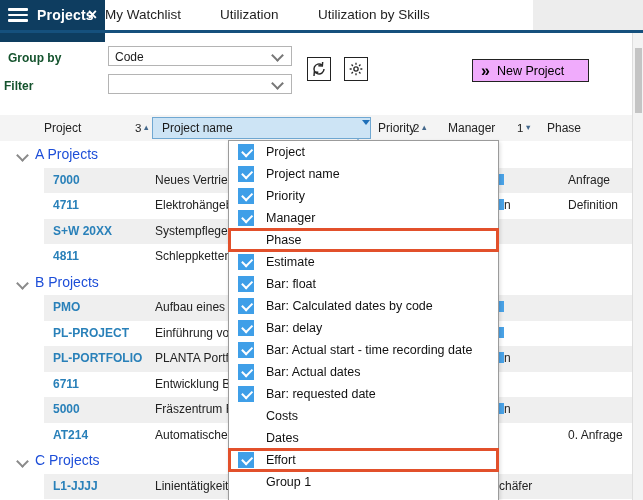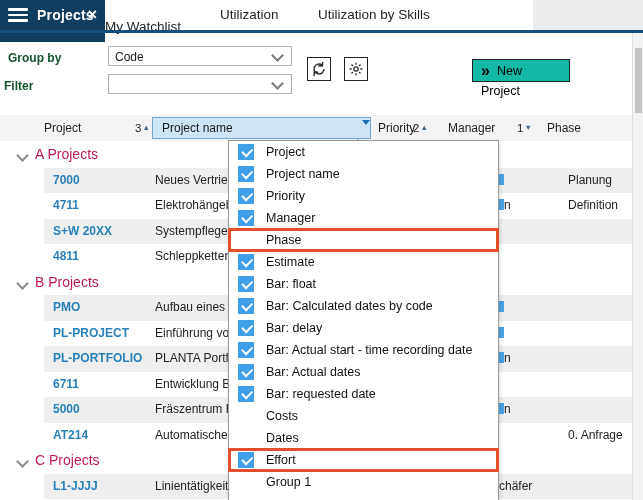--- a/index.html
+++ b/index.html
@@ -12,56 +12,56 @@
   }
   
   .tabbar{position:absolute;top:0;left:0;width:643px;height:30px;background:#ffffff;}
   .tabbar-gray{position:absolute;top:0;left:533px;width:110px;height:30px;background:#ededed;}
   .tab-active{position:absolute;top:0;left:0;width:105px;height:42px;background:#0e3d60;color:#fff;}
   .hamburger{position:absolute;left:8px;top:8px;width:20px;height:14px;}
   .hamburger i{display:block;height:2.5px;background:#fff;margin-bottom:3px;border-radius:1px;}
   .tab-active-label{position:absolute;left:37px;top:0;line-height:30px;font-size:14px;font-weight:bold;letter-spacing:.2px;}
   .tab-close{position:absolute;right:8px;top:0;line-height:29px;font-size:16px;font-weight:bold;color:#fff;cursor:default;}
   .tab{position:absolute;top:0;height:30px;line-height:30px;font-size:13.5px;color:#1f1f1f;white-space:nowrap;}
-  .tab.t1{left:105px;margin-top:12px;} .tab.t2{left:220px;} .tab.t3{left:318px;}
+  .tab.t1{left:105px;} .tab.t2{left:220px;} .tab.t3{left:318px;}
   .tab-underline{position:absolute;top:30px;left:0;width:643px;height:3px;background:#15507d;}
 
   
   .lbl{position:absolute;font-size:12px;font-weight:bold;color:#14532d;}
   .lbl.groupby{left:8px;top:51px;} .lbl.filter{left:4px;top:79px;}
   .selectbox{position:absolute;left:108px;width:184px;height:20px;border:1px solid #b4b4b4;background:#fff;
     font-size:12px;line-height:20px;padding-left:6px;box-sizing:border-box;}
   .selectbox.groupby{top:46px;} .selectbox.filter{top:74px;}
   .chev{position:absolute;width:7px;height:7px;border-right:2px solid #777;border-bottom:2px solid #777;transform:rotate(45deg);}
   .selectbox .chev{right:9px;top:4px;}
   .iconbtn{position:absolute;top:57px;width:24px;height:24px;border:1.5px solid #222;background:#fff;box-sizing:border-box;
     display:flex;align-items:center;justify-content:center;}
   .iconbtn.refresh{left:307px;} .iconbtn.gear{left:344px;}
-  .btn-new{position:absolute;left:472px;top:59px;width:98px;height:23px;border:1.5px solid #222;background:#14b8a6;
+  .btn-new{position:absolute;left:472px;top:59px;width:117px;height:23px;border:1.5px solid #222;background:#f0abfc;
     box-sizing:border-box;font-size:12.5px;line-height:20px;text-align:left;padding-left:8px;}
   .btn-new .gg{font-size:16px;font-weight:bold;margin-right:7px;vertical-align:-1px;}
 
   
   .thead{position:absolute;top:115px;left:0;width:632px;height:26px;background:#f4f4f4;font-size:12px;}
   .hcol{position:absolute;top:0;line-height:26px;color:#222;white-space:nowrap;}
   .sortnum{font-size:11.5px;color:#222;}
   .sortarrow{font-size:7.5px;color:#44688c;vertical-align:2px;margin-left:1px;}
   .hcell{position:absolute;left:152px;top:2px;width:219px;height:22px;background:#cde4f5;border:1px solid #70a8d2;
     box-sizing:border-box;line-height:20px;padding-left:9px;color:#1a1a1a;}
   .sorticon{position:absolute;right:7px;top:4px;width:9px;height:12px;}
   .sorticon .up{width:0;height:0;border-left:4.5px solid transparent;border-right:4.5px solid transparent;
     border-bottom:5px solid #1e6fb8;margin-bottom:2px;}
   .sorticon .dn{width:0;height:0;border-left:4.5px solid transparent;border-right:4.5px solid transparent;
     border-top:5px solid #1e6fb8;}
 
   
   .rows{position:absolute;top:142px;left:0;width:643px;}
   .grow{position:relative;height:25.5px;line-height:25.5px;}
   .grow .gchev{position:absolute;left:18px;top:9px;width:7px;height:7px;border-right:2px solid #8a8a8a;border-bottom:2px solid #8a8a8a;transform:rotate(45deg);}
-  .grow .glabel{position:absolute;left:35px;font-size:14px;color:#be185d;}
+  .grow .glabel{position:absolute;left:35px;font-size:14px;color:#1d4ed8;}
   .trow{position:relative;height:25.5px;line-height:25.5px;font-size:12px;}
   .trow .stripe{position:absolute;left:44px;right:11px;top:0;bottom:0;background:transparent;}
   .trow.odd .stripe{background:#efefef;}
   .trow .code{position:absolute;left:53px;font-weight:bold;color:#2980b9;z-index:1;}
   .trow .pname{position:absolute;left:155px;color:#222;white-space:nowrap;z-index:1;}
   .trow .mfrag{position:absolute;left:499px;color:#222;white-space:nowrap;z-index:1;}
   .trow .mfrag .marker{display:inline-block;width:5px;height:11px;background:#4aa3e8;vertical-align:-1px;margin-right:0px;}
   .trow .phase{position:absolute;left:568px;color:#222;white-space:nowrap;z-index:1;}
 
   
@@ -146,21 +146,21 @@
   <div class="grow">
     <span class="gchev"></span>
     <span class="glabel">A Projects</span>
   </div>
 
   <div class="trow odd">
     <span class="stripe"></span>
     <span class="code">7000</span>
     <span class="pname">Neues Vertrieb</span>
     <span class="mfrag"><i class="marker"></i></span>
-    <span class="phase">Planung</span>
+    <span class="phase">Anfrage</span>
   </div>
 
   <div class="trow">
     <span class="stripe"></span>
     <span class="code">4711</span>
     <span class="pname">Elektrohängeb</span>
     <span class="mfrag"><i class="marker"></i>n</span>
     <span class="phase">Definition</span>
   </div>
 

